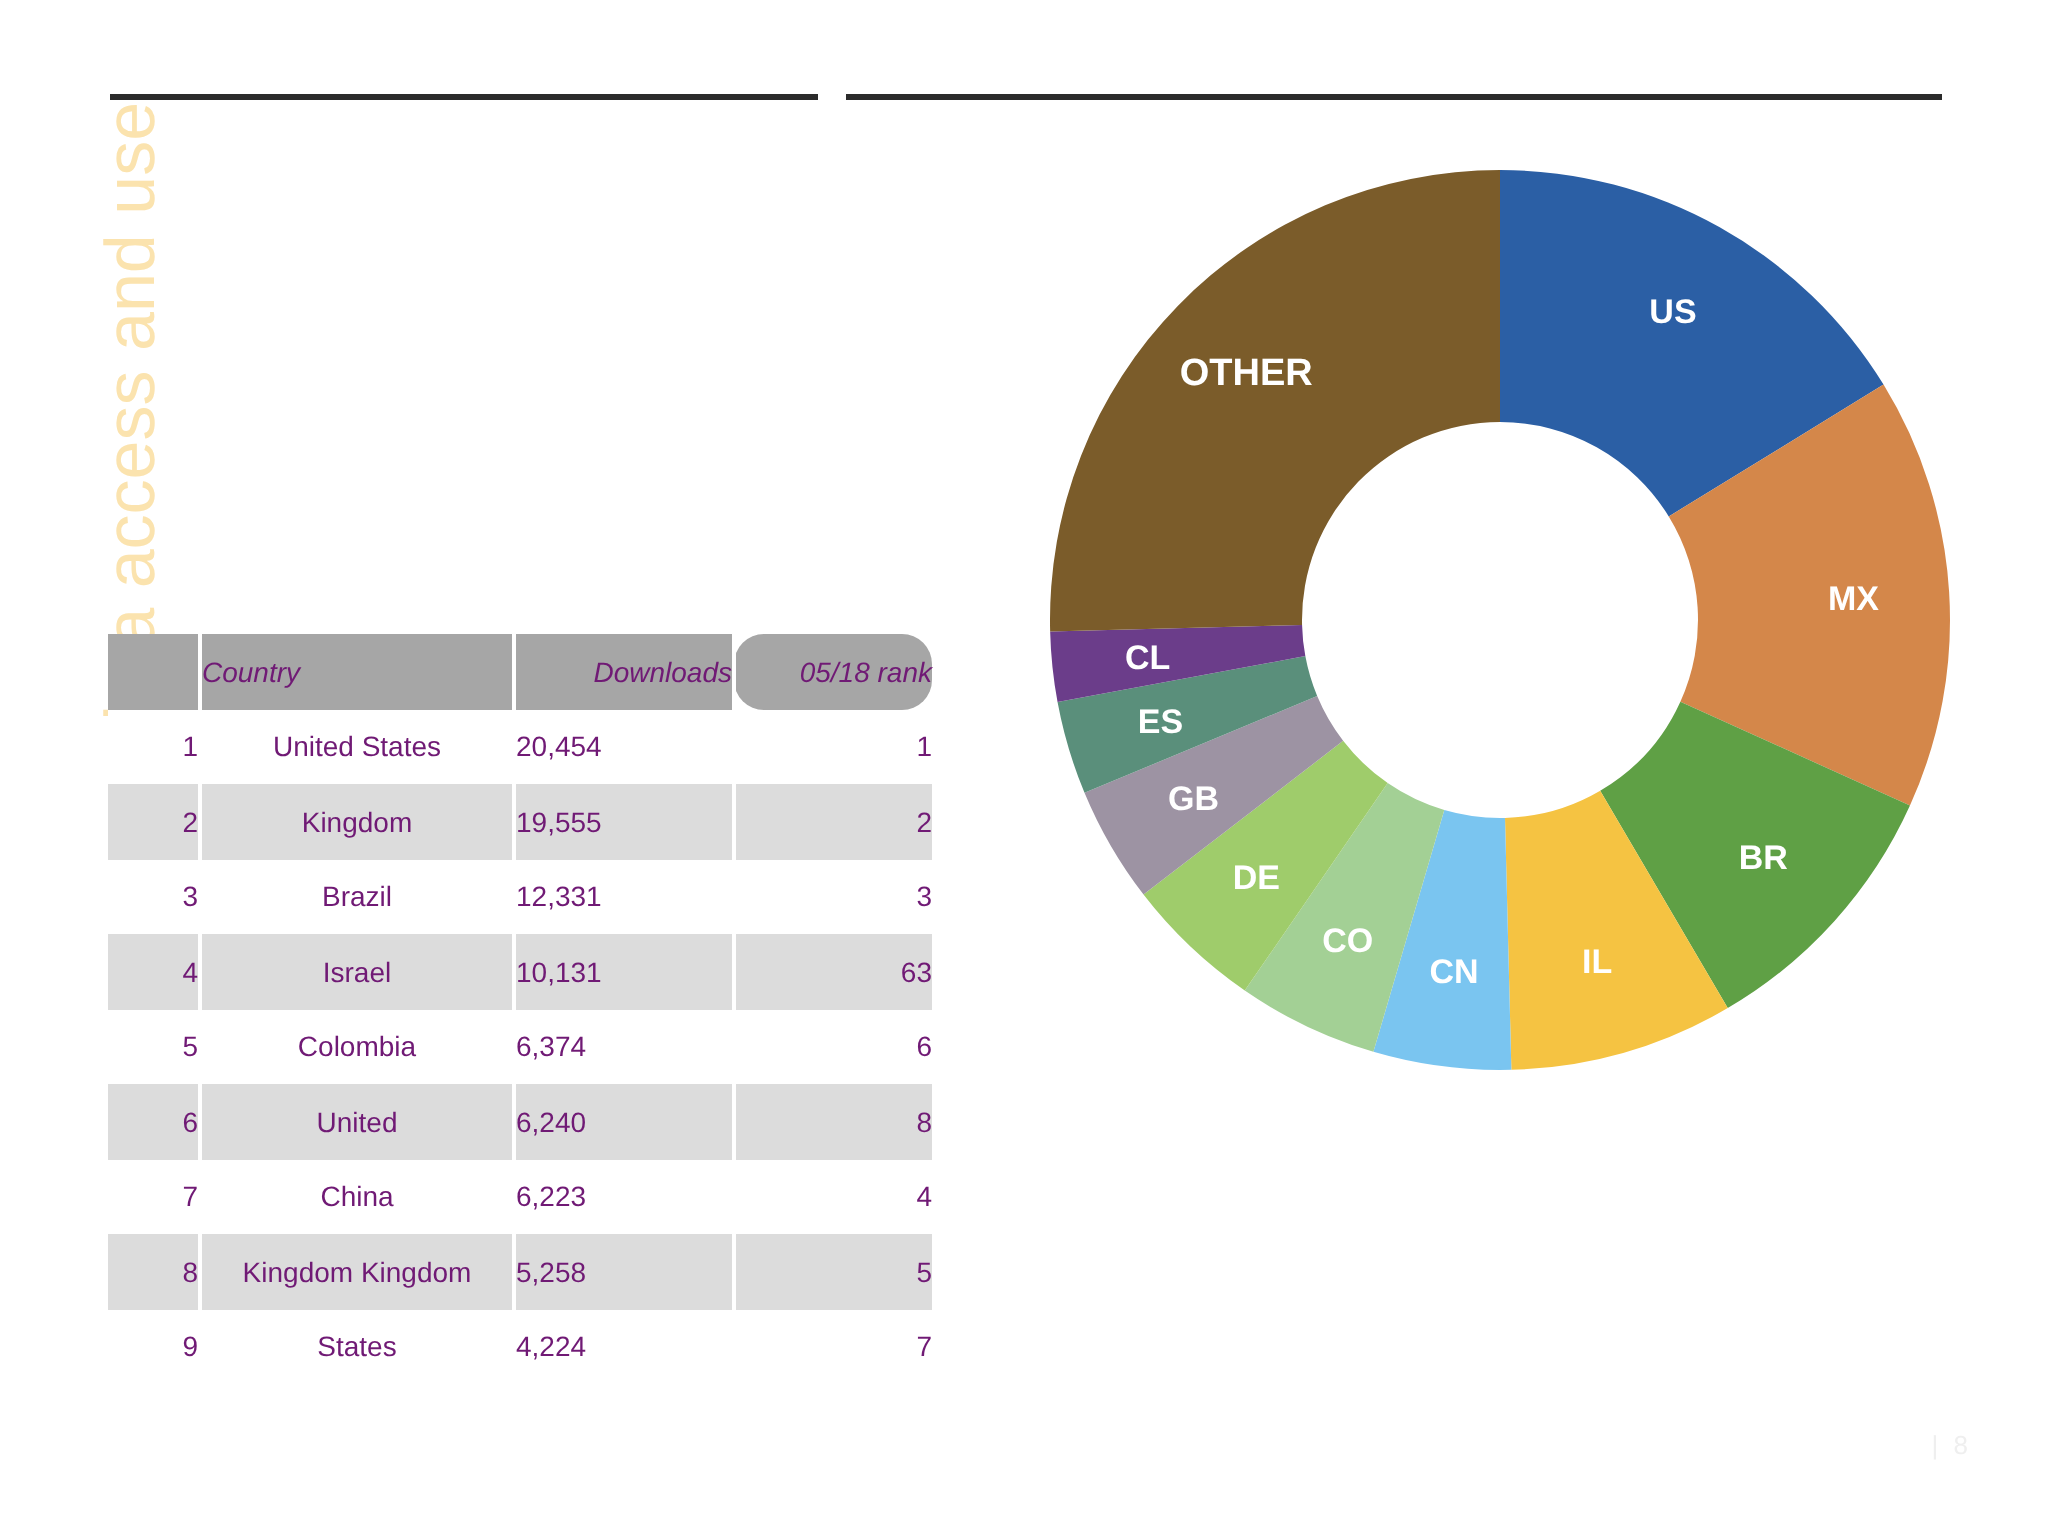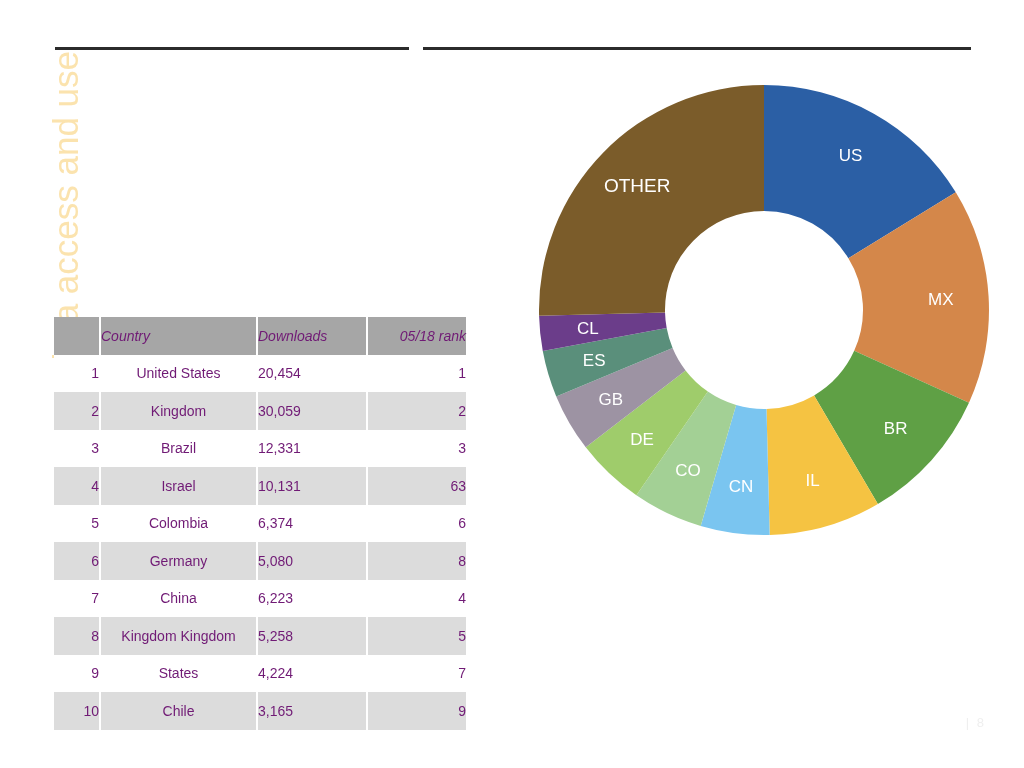--- a/index.html
+++ b/index.html
@@ -86,38 +86,39 @@
 
   thead th {
     background: #a6a6a6;
     font-style: italic;
     font-weight: normal;
     font-size: 15px;
     color: #3a3a3a;
   }
   th.c-rank  { width: 45px; }
   th.c-name  { width: 155px; text-align: left;  padding-left: 13px; }
-  th.c-down  { width: 108px; text-align: left; padding-right: 12px; margin-top: 12px; }
-  th.c-prev  { width: 98px;  text-align: right; padding-right: 12px; }
+  th.c-down  { width: 108px; text-align: right; padding-right: 12px; margin-top: 12px; }
+  th.c-prev  { width: 98px;  text-align: right; padding-right: 12px; border-radius: 15px; }
 
   tbody tr.odd  { background: #ffffff; }
   tbody tr.even { background: #dcdcdc; }
 
   td.c-rank { width: 45px;  text-align: right; padding-right: 10px; }
   td.c-name { width: 155px; text-align: center;  padding-left: 13px; }
   td.c-down { width: 108px; text-align: left; padding-right: 12px; }
   td.c-prev { width: 98px;  text-align: right; padding-right: 12px; }
 
   
   .chart {
     position: absolute;
-    left: 534px;
+    left: 520px;
     top: 80px;
     width: 460px;
     height: 460px;
+    font-weight: bold;
   }
   .chart svg { display: block; width: 460px; height: 460px; }
   .slice-label {
     font-family: "Liberation Sans", sans-serif;
     fill: #ffffff;
     font-size: 17px;
   }
   .slice-label.big { font-size: 19px; }
 
   
@@ -156,21 +157,21 @@
     <tbody>
         <tr class="odd">
           <td class="c-rank">1</td>
           <td class="c-name">United States</td>
           <td class="c-down">20,454</td>
           <td class="c-prev">1</td>
         </tr>
         <tr class="even">
           <td class="c-rank">2</td>
           <td class="c-name">Kingdom</td>
-          <td class="c-down">30,059</td>
+          <td class="c-down">19,555</td>
           <td class="c-prev">2</td>
         </tr>
         <tr class="odd">
           <td class="c-rank">3</td>
           <td class="c-name">Brazil</td>
           <td class="c-down">12,331</td>
           <td class="c-prev">3</td>
         </tr>
         <tr class="even">
           <td class="c-rank">4</td>
@@ -179,47 +180,41 @@
           <td class="c-prev">63</td>
         </tr>
         <tr class="odd">
           <td class="c-rank">5</td>
           <td class="c-name">Colombia</td>
           <td class="c-down">6,374</td>
           <td class="c-prev">6</td>
         </tr>
         <tr class="even">
           <td class="c-rank">6</td>
-          <td class="c-name">Germany</td>
-          <td class="c-down">5,080</td>
+          <td class="c-name">United</td>
+          <td class="c-down">6,240</td>
           <td class="c-prev">8</td>
         </tr>
         <tr class="odd">
           <td class="c-rank">7</td>
           <td class="c-name">China</td>
           <td class="c-down">6,223</td>
           <td class="c-prev">4</td>
         </tr>
         <tr class="even">
           <td class="c-rank">8</td>
           <td class="c-name">Kingdom Kingdom</td>
           <td class="c-down">5,258</td>
           <td class="c-prev">5</td>
         </tr>
         <tr class="odd">
           <td class="c-rank">9</td>
           <td class="c-name">States</td>
           <td class="c-down">4,224</td>
           <td class="c-prev">7</td>
-        </tr>
-        <tr class="even">
-          <td class="c-rank">10</td>
-          <td class="c-name">Chile</td>
-          <td class="c-down">3,165</td>
-          <td class="c-prev">9</td>
         </tr>
       </tbody>
   </table>
 </div>
 
 <div class="chart">
   <svg viewBox="0 0 460 460">
     <g id="donut-slices">
         <path d="M 230 5 A 225 225 0 0 1 421.7637217221951 112.30686072989413 L 314.3760375577658 178.21501872115343 A 99 99 0 0 0 230 131 Z" fill="#2b5fa5"></path>
         <path d="M 421.7637217221951 112.30686072989413 A 225 225 0 0 1 434.9811850733135 322.77776547179826 L 320.19172143225796 270.82221680759125 A 99 99 0 0 0 314.3760375577658 178.21501872115343 Z" fill="#d4874a"></path>

